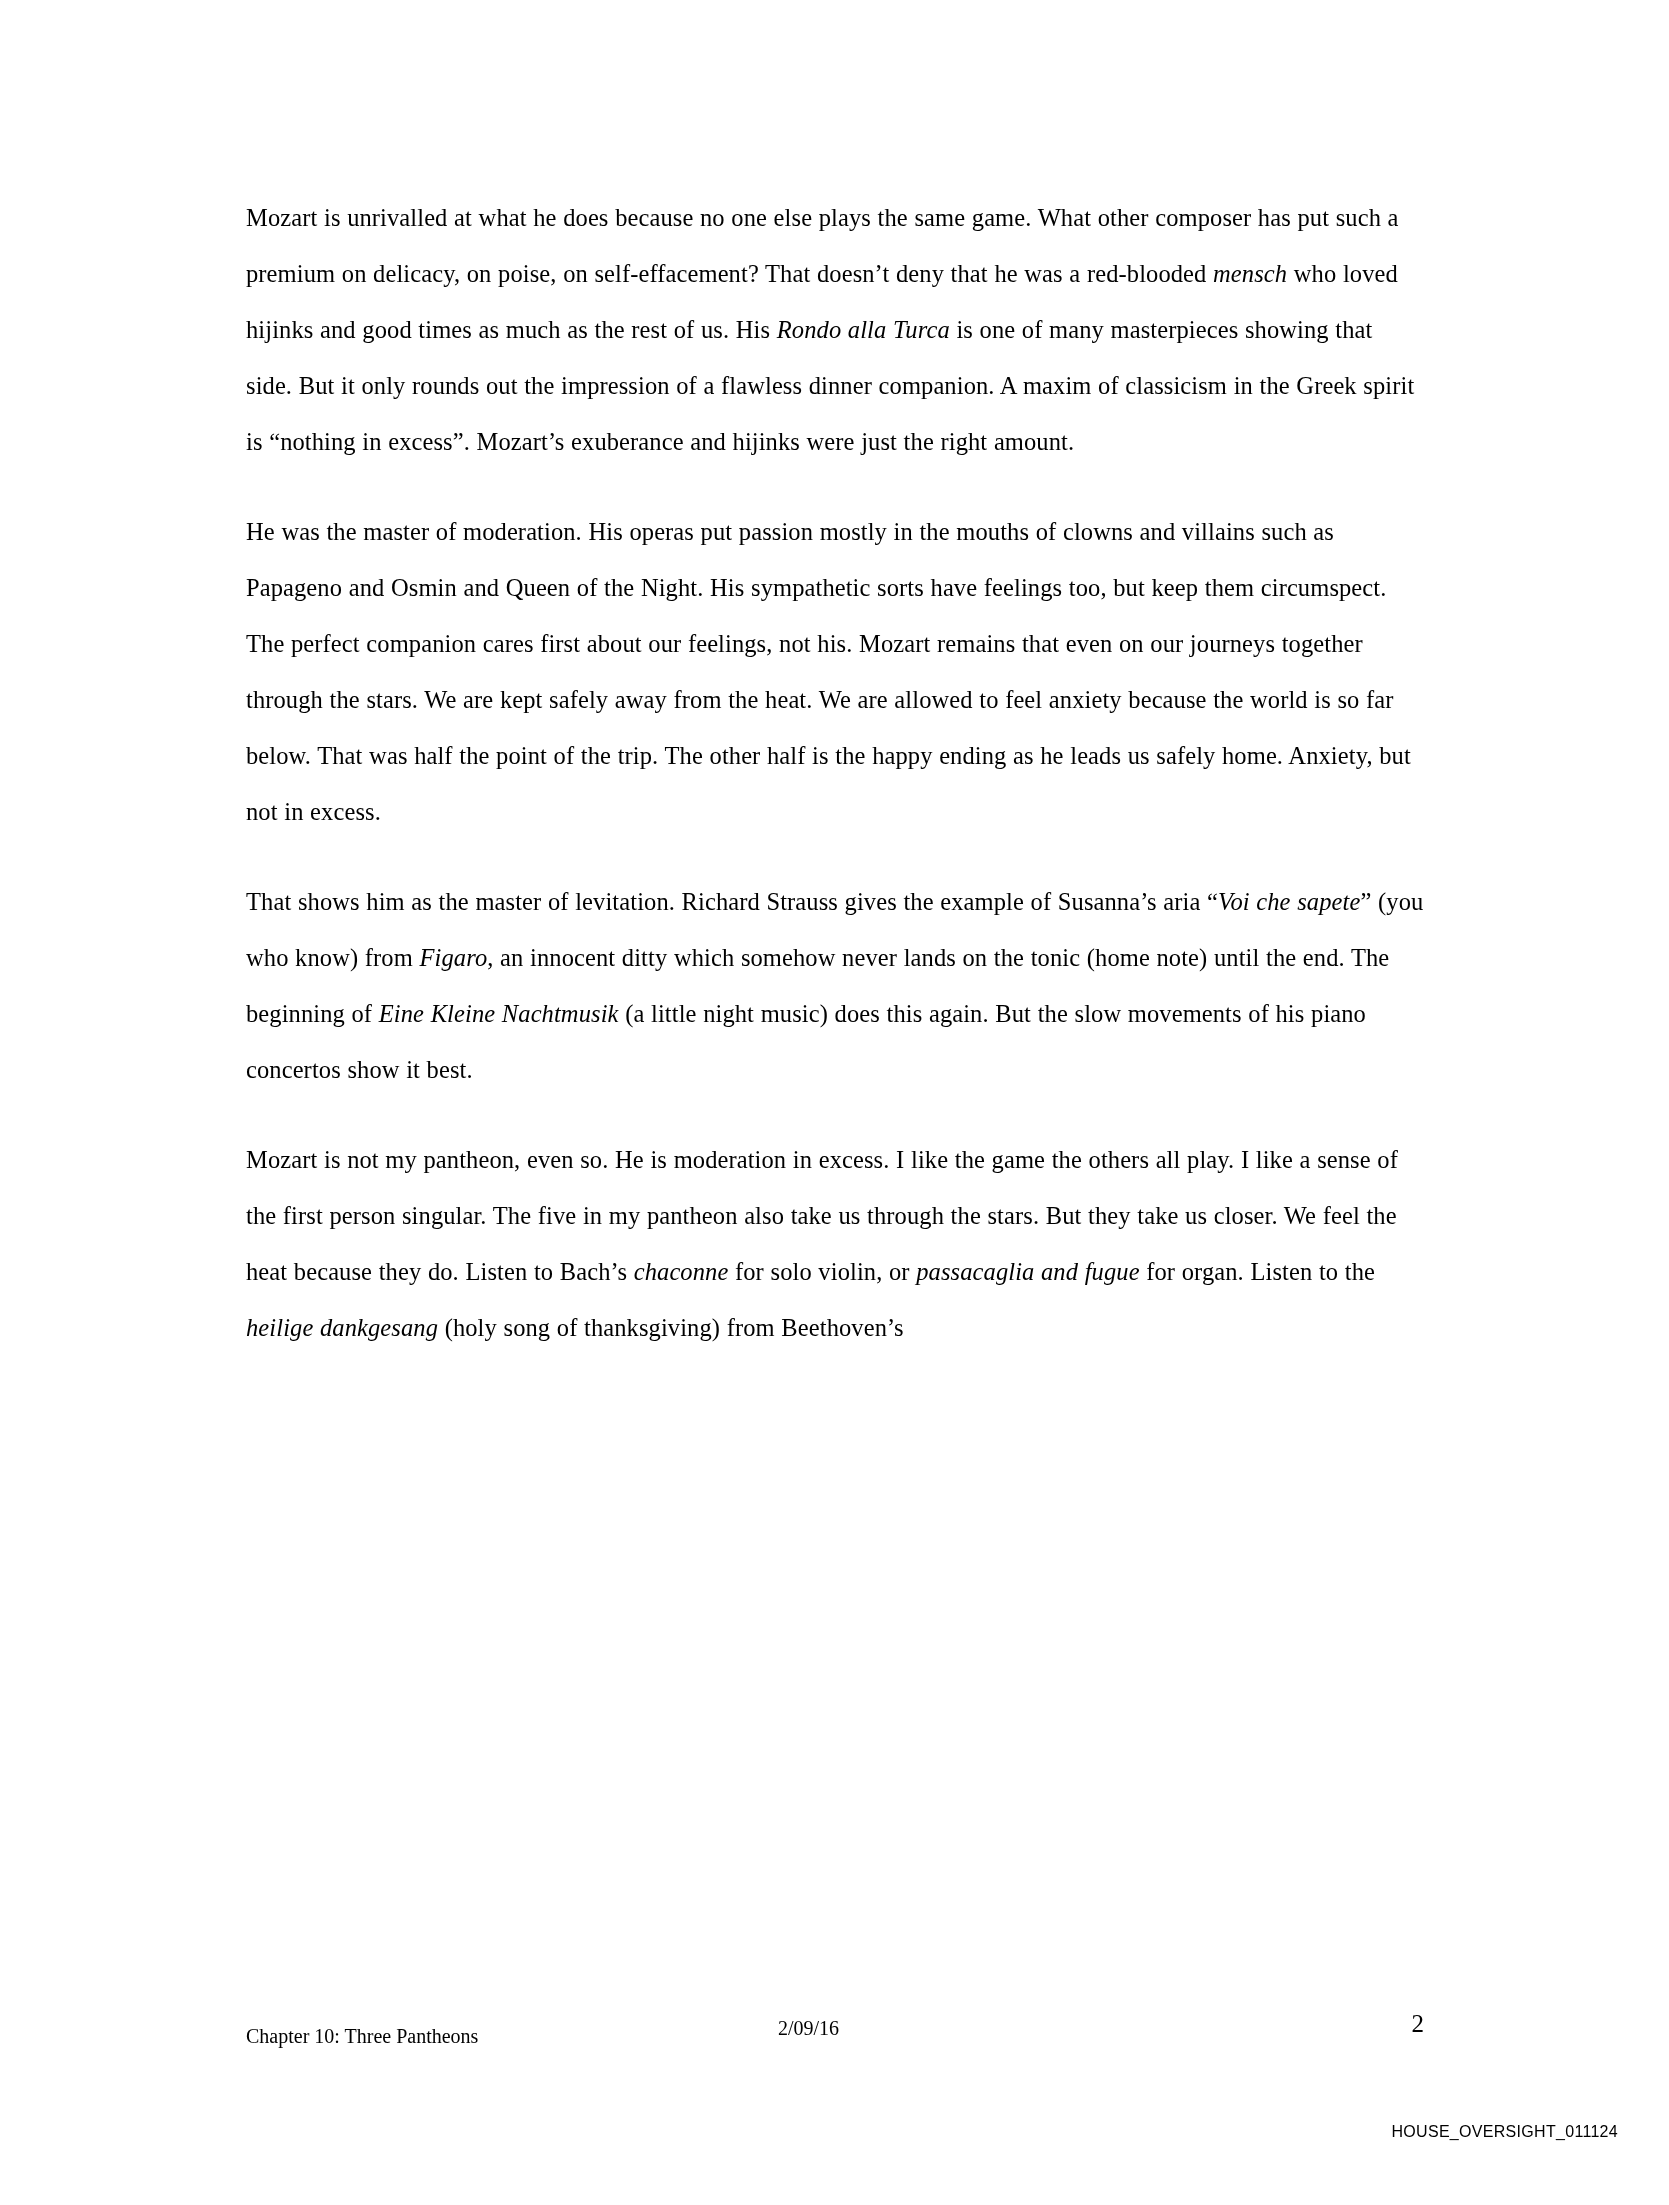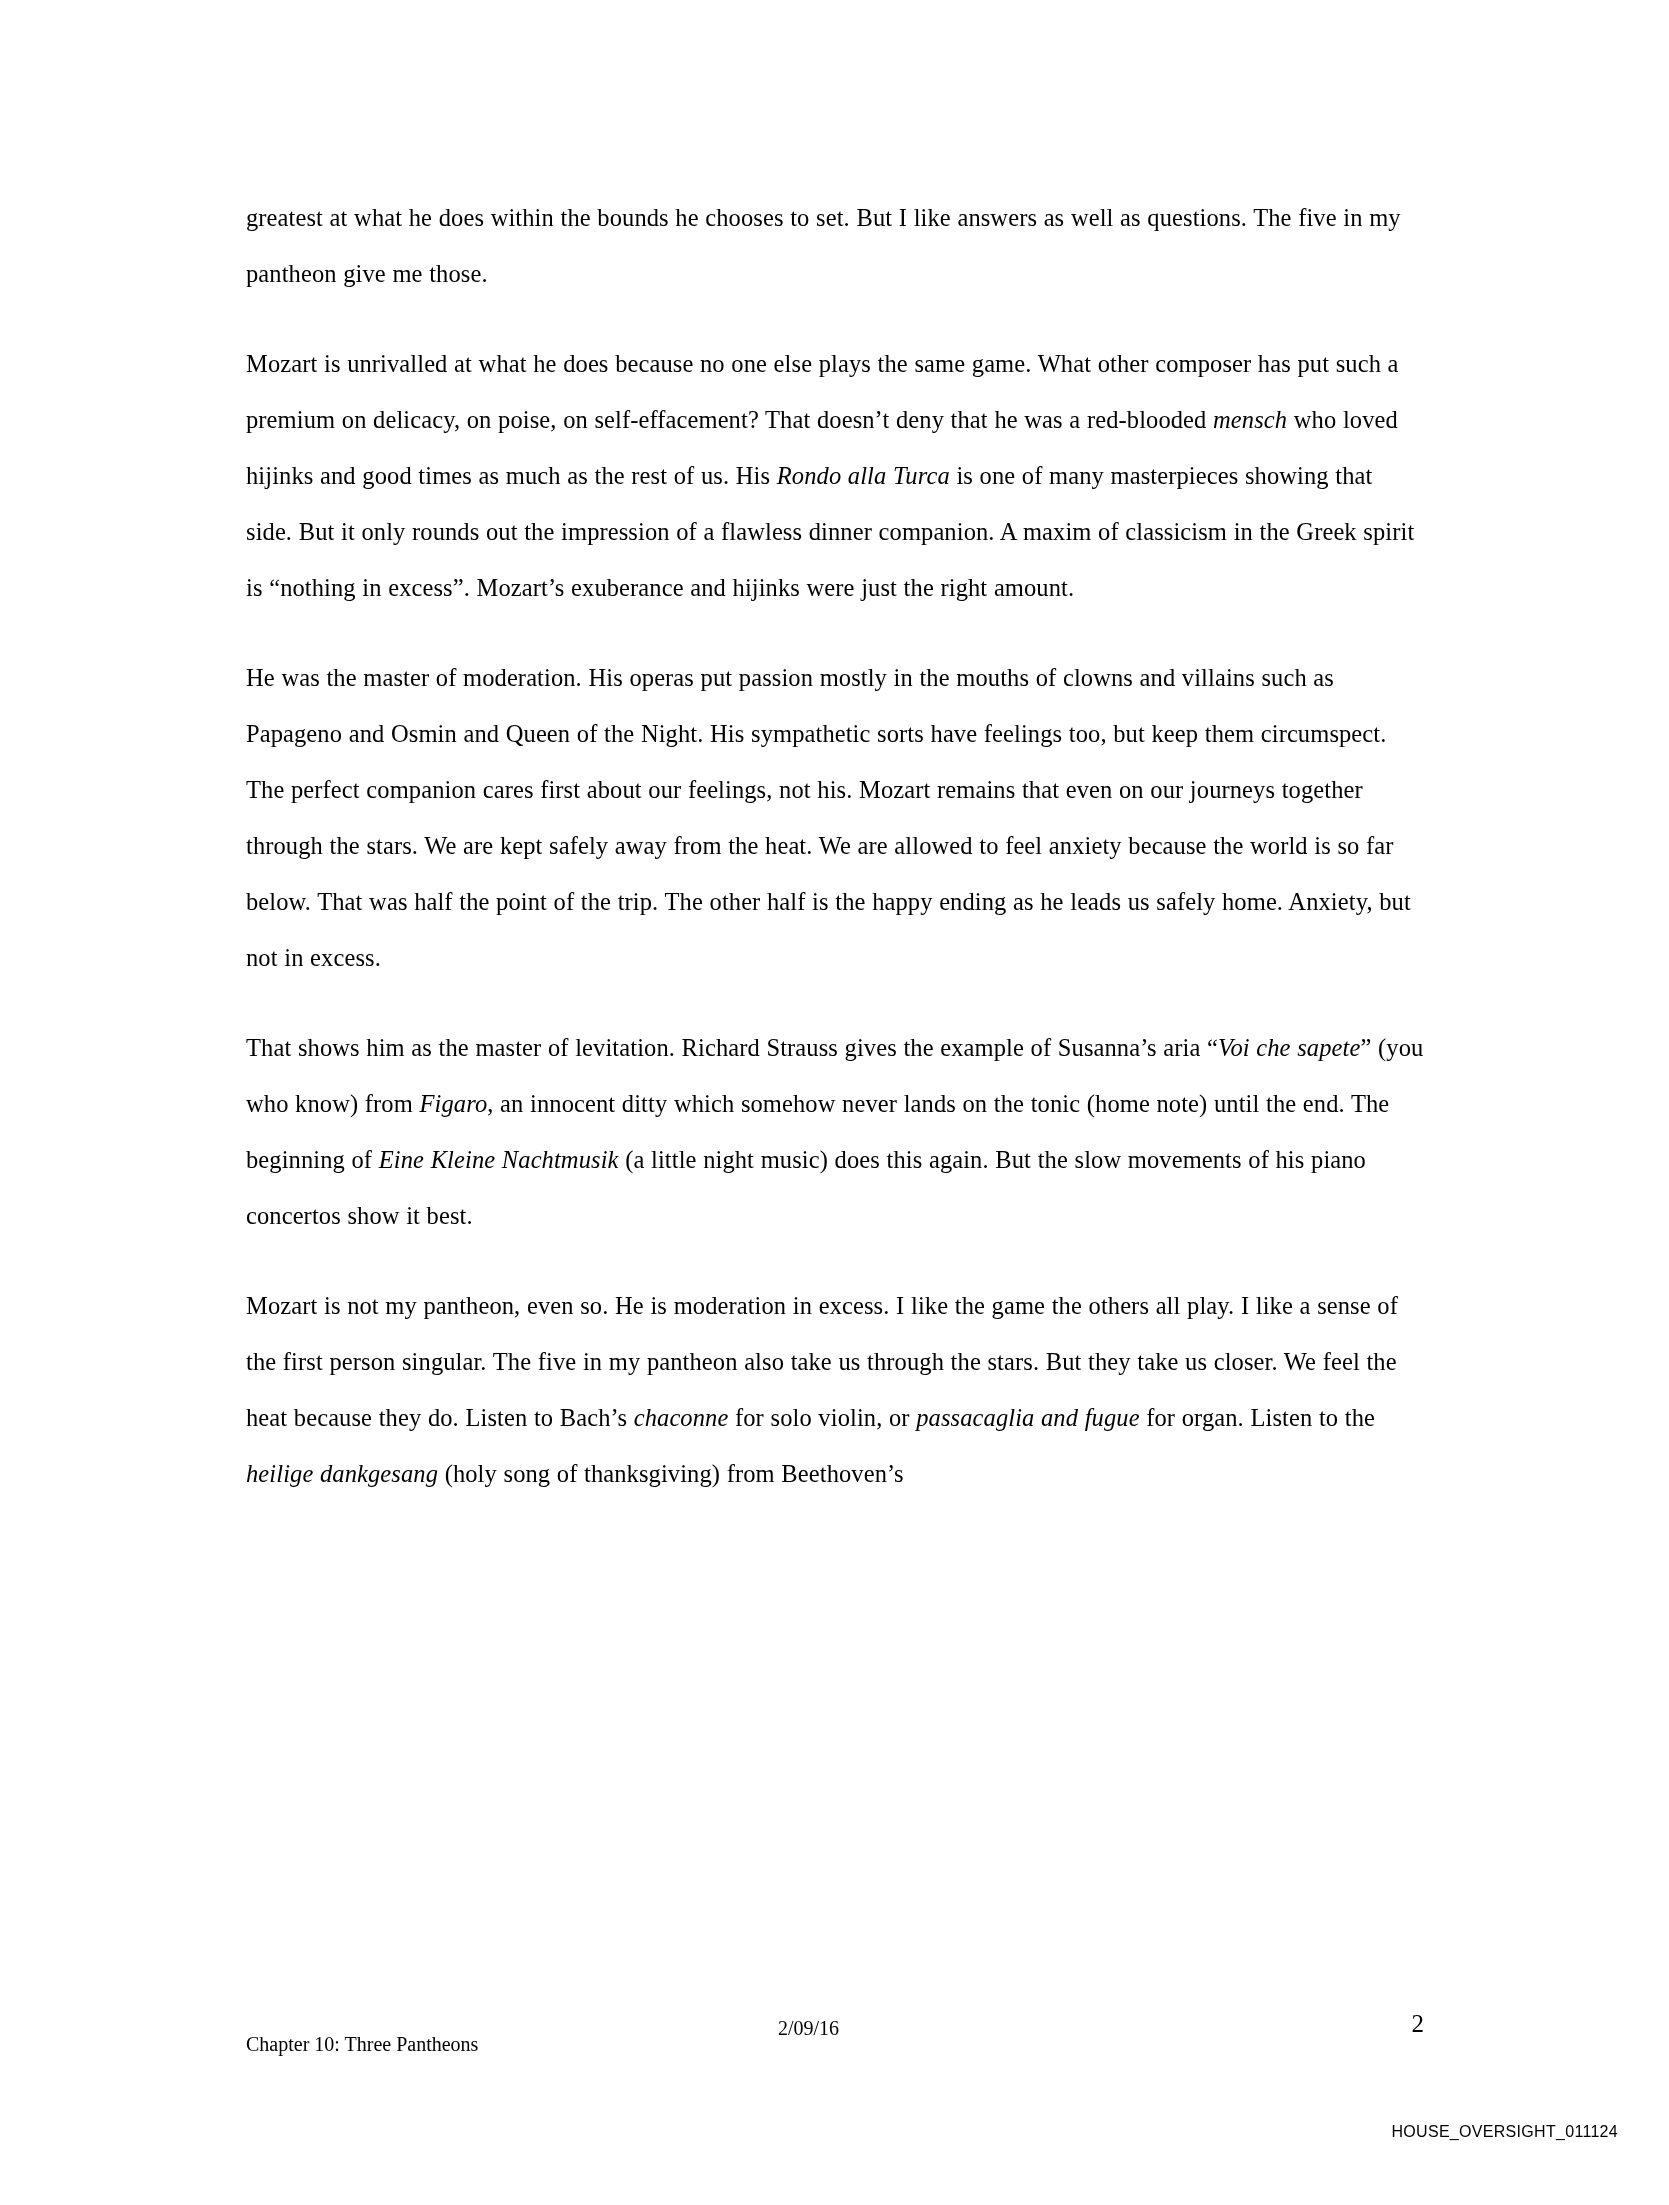--- a/index.html
+++ b/index.html
@@ -44,21 +44,21 @@
     left: 246px;
     top: 2013px;
     width: 1178px;
     height: 30px;
     font-size: 20px;
     line-height: 30px;
   }
   .footer-chapter {
     position: absolute;
     left: 0;
-    top: 16px;
+    top: 8px;
     white-space: nowrap;
   }
   .footer-date {
     position: absolute;
     left: 532px;
     top: 0;
     white-space: nowrap;
   }
   .footer-pageno {
     position: absolute;
@@ -77,21 +77,20 @@
     white-space: nowrap;
     color: #000000;
   }
 </style>
 </head>
 <body>
 
 <div class="page">
 
   <div class="body-text">
-    <p class="para"><span>greatest at what he does within the bounds he chooses to set. But I like answers as well as questions. The five in my pantheon give me those.</span></p>
     <p class="para"><span>Mozart is unrivalled at what he does because no one else plays the same game. What other composer has put such a premium on delicacy, on poise, on self-effacement? That doesn’t deny that he was a red-blooded </span><em>mensch</em><span> who loved hijinks and good times as much as the rest of us. His </span><em>Rondo alla Turca</em><span> is one of many masterpieces showing that side. But it only rounds out the impression of a flawless dinner companion. A maxim of classicism in the Greek spirit is “nothing in excess”. Mozart’s exuberance and hijinks were just the right amount.</span></p>
     <p class="para"><span>He was the master of moderation. His operas put passion mostly in the mouths of clowns and villains such as Papageno and Osmin and Queen of the Night. His sympathetic sorts have feelings too, but keep them circumspect. The perfect companion cares first about our feelings, not his. Mozart remains that even on our journeys together through the stars. We are kept safely away from the heat. We are allowed to feel anxiety because the world is so far below. That was half the point of the trip. The other half is the happy ending as he leads us safely home. Anxiety, but not in excess.</span></p>
     <p class="para"><span>That shows him as the master of levitation. Richard Strauss gives the example of Susanna’s aria “</span><em>Voi che sapete</em><span>” (you who know) from </span><em>Figaro</em><span>, an innocent ditty which somehow never lands on the tonic (home note) until the end. The beginning of </span><em>Eine Kleine Nachtmusik</em><span> (a little night music) does this again. But the slow movements of his piano concertos show it best.</span></p>
     <p class="para"><span>Mozart is not my pantheon, even so. He is moderation in excess. I like the game the others all play. I like a sense of the first person singular. The five in my pantheon also take us through the stars. But they take us closer. We feel the heat because they do. Listen to Bach’s </span><em>chaconne</em><span> for solo violin, or </span><em>passacaglia and fugue</em><span> for organ. Listen to the </span><em>heilige dankgesang</em><span> (holy song of thanksgiving) from Beethoven’s</span></p>
   </div>
 
   <div class="footer">
     <span class="footer-chapter">Chapter 10: Three Pantheons</span>
     <span class="footer-date">2/09/16</span>
     <span class="footer-pageno">2</span>

